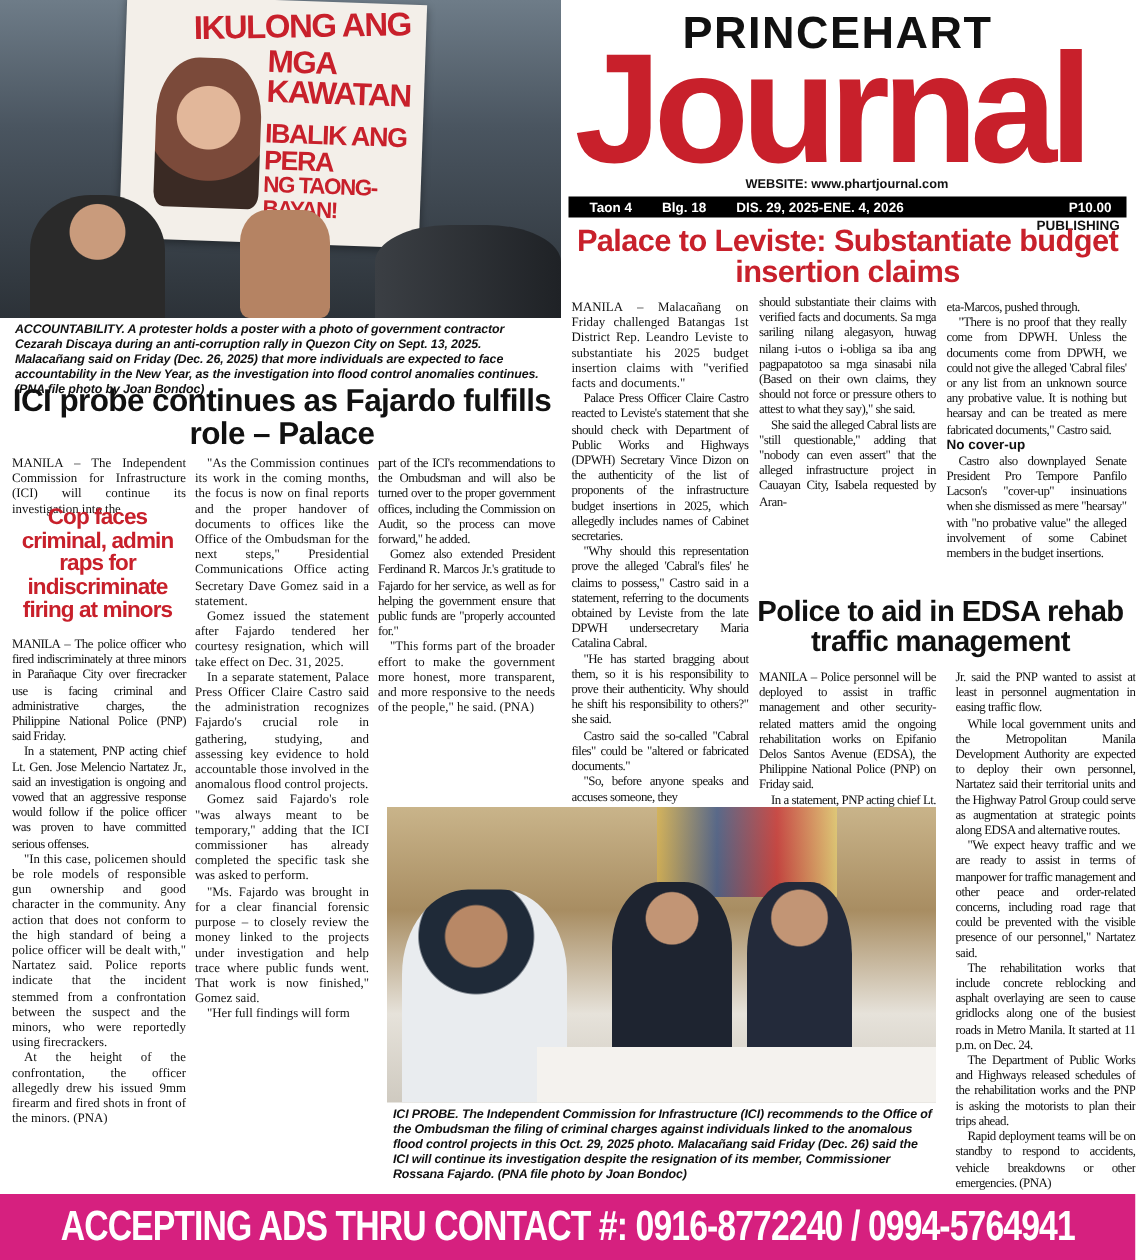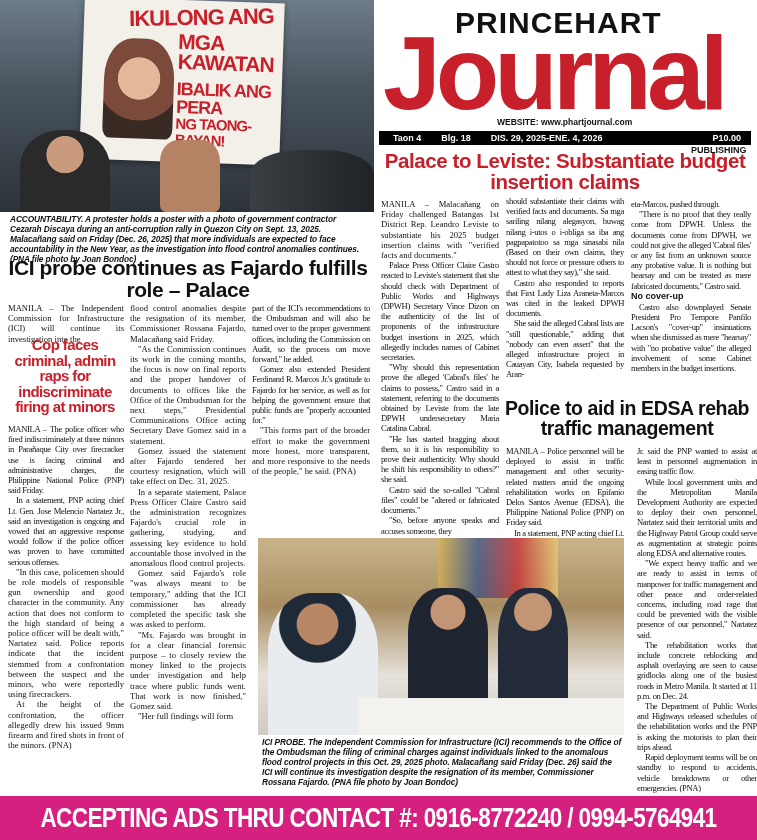--- a/index.html
+++ b/index.html
@@ -52,36 +52,34 @@
 <div class="abs col" style="left:381px;top:199px;width:118px;">
   <p class="first txt">MANILA – Malacañang on Friday challenged Batangas 1st District Rep. Leandro Leviste to substantiate his 2025 budget insertion claims with "verified facts and documents."</p>
   <p class="txt narrow">Palace Press Officer Claire Castro reacted to Leviste's statement that she should check with Department of Public Works and Highways (DPWH) Secretary Vince Dizon on the authenticity of the list of proponents of the infrastructure budget insertions in 2025, which allegedly includes names of Cabinet secretaries.</p>
   <p class="txt narrow">"Why should this representation prove the alleged 'Cabral's files' he claims to possess," Castro said in a statement, referring to the documents obtained by Leviste from the late DPWH undersecretary Maria Catalina Cabral.</p>
   <p class="txt narrow">"He has started bragging about them, so it is his responsibility to prove their authenticity. Why should he shift his responsibility to others?" she said.</p>
   <p class="txt narrow">Castro said the so-called "Cabral files" could be "altered or fabricated documents."</p>
   <p class="txt narrow">"So, before anyone speaks and accuses someone, they</p>
 </div>
 <div class="abs col" style="left:506px;top:196px;width:118px;">
   <p class="first txt narrow">should substantiate their claims with verified facts and documents. Sa mga sariling nilang alegasyon, huwag nilang i-utos o i-obliga sa iba ang pagpapatotoo sa mga sinasabi nila (Based on their own claims, they should not force or pressure others to attest to what they say)," she said.</p>
-  <p class="txt narrow">Castro also responded to reports that First Lady Liza Araneta-Marcos was cited in the leaked DPWH documents.</p>
   <p class="txt narrow">She said the alleged Cabral lists are "still questionable," adding that "nobody can even assert" that the alleged infrastructure project in Cauayan City, Isabela requested by Aran-</p>
 </div>
 <div class="abs col" style="left:631px;top:199px;width:120px;">
   <p class="first txt narrow">eta-Marcos, pushed through.</p>
   <p class="txt narrow">"There is no proof that they really come from DPWH. Unless the documents come from DPWH, we could not give the alleged 'Cabral files' or any list from an unknown source any probative value. It is nothing but hearsay and can be treated as mere fabricated documents," Castro said.</p>
   <p class="first" style="font-family:'Liberation Sans',sans-serif;font-weight:bold;font-size:9px;line-height:11px;text-indent:0;">No cover-up</p>
   <p class="txt narrow">Castro also downplayed Senate President Pro Tempore Panfilo Lacson's "cover-up" insinuations when she dismissed as mere "hearsay" with "no probative value" the alleged involvement of some Cabinet members in the budget insertions.</p>
 </div>
 
 <h2 class="abs head" style="left:6px;top:257px;width:364px;font-size:21px;line-height:22px;">ICI probe continues as Fajardo fulfills role – Palace</h2>
 <div class="abs col" style="left:8px;top:303px;width:116px;">
   <p class="first txt">MANILA – The Independent Commission for Infrastructure (ICI) will continue its investigation into the</p>
 </div>
 <div class="abs col" style="left:130px;top:303px;width:116px;">
-  <p class="first txt">flood control anomalies despite the resignation of its member, Commissioner Rossana Fajardo, Malacañang said Friday.</p>
   <p class="txt">"As the Commission continues its work in the coming months, the focus is now on final reports and the proper handover of documents to offices like the Office of the Ombudsman for the next steps," Presidential Communications Office acting Secretary Dave Gomez said in a statement.</p>
   <p class="txt">Gomez issued the statement after Fajardo tendered her courtesy resignation, which will take effect on Dec. 31, 2025.</p>
   <p class="txt">In a separate statement, Palace Press Officer Claire Castro said the administration recognizes Fajardo's crucial role in gathering, studying, and assessing key evidence to hold accountable those involved in the anomalous flood control projects.</p>
   <p class="txt">Gomez said Fajardo's role "was always meant to be temporary," adding that the ICI commissioner has already completed the specific task she was asked to perform.</p>
   <p class="txt">"Ms. Fajardo was brought in for a clear financial forensic purpose – to closely review the money linked to the projects under investigation and help trace where public funds went. That work is now finished," Gomez said.</p>
   <p class="txt">"Her full findings will form</p>
 </div>
 <div class="abs col" style="left:252px;top:303px;width:118px;">
   <p class="first txt narrow">part of the ICI's recommendations to the Ombudsman and will also be turned over to the proper government offices, including the Commission on Audit, so the process can move forward," he added.</p>
   <p class="txt narrow">Gomez also extended President Ferdinand R. Marcos Jr.'s gratitude to Fajardo for her service, as well as for helping the government ensure that public funds are "properly accounted for."</p>

